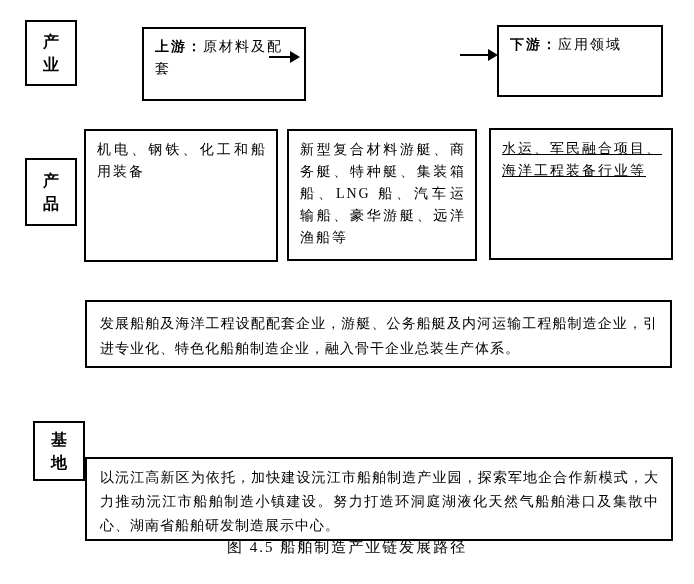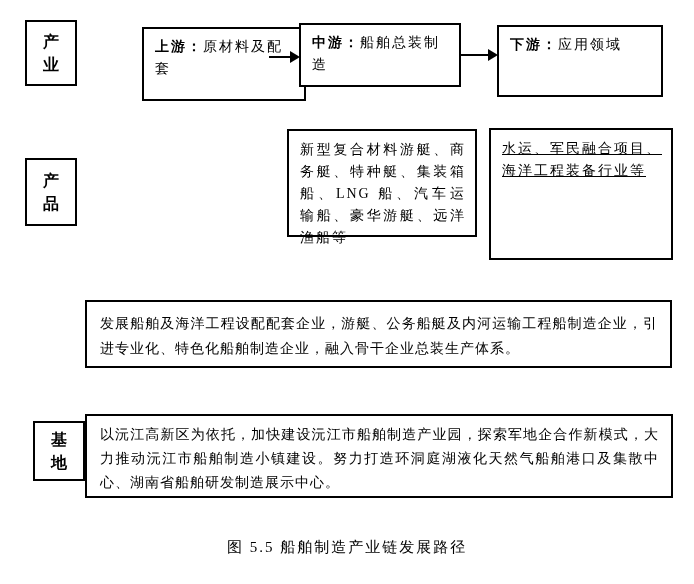--- a/index.html
+++ b/index.html
@@ -44,21 +44,21 @@
     line-height: 22px;
     letter-spacing: 2px;
     text-align: justify;
   }
   .wide-box {
     font-size: 14px;
     letter-spacing: 1px;
     text-align: justify;
   }
   .enterprise-box { padding: 9px 12px 20px 13px; line-height: 25px; }
-  .base-box { padding: 7px 12px 4px 13px; line-height: 24px; }
+  .base-box { padding: 7px 12px 4px 13px; line-height: 24px; margin-top: 43px; }
   .arrow {
     position: absolute;
     display: flex;
     align-items: center;
     height: 14px;
   }
   .arrow-line { flex: 1; height: 2px; background: #000000; }
   .arrow-head {
     width: 0; height: 0;
     border-left: 10px solid #000000;
@@ -85,46 +85,44 @@
 
   <div class="box stage-box" style="left:106px; top:27px; width:164px; height:74px;margin-left:36px;">
     <span class="stage-prefix">上游：</span><span>原材料及配套</span>
   </div>
 
   <div class="arrow" style="left:269px; top:50px; width:31px;">
     <span class="arrow-line"></span>
     <span class="arrow-head"></span>
   </div>
 
-  <div class="box stage-box" style="left:299px; top:23px; width:162px; height:64px;">
-    <span class="stage-prefix">中游：</span><span>船舶总装制造</span>
-  </div>
 
   <div class="arrow" style="left:460px; top:48px; width:38px;">
     <span class="arrow-line"></span>
     <span class="arrow-head"></span>
   </div>
 
   <div class="box stage-box" style="left:497px; top:25px; width:166px; height:72px;">
     <span class="stage-prefix">下游：</span><span>应用领域</span>
   </div>
 
   <div class="box label-box" style="left:25px; top:158px; width:52px; height:68px;">
     <span class="vtext">产品</span>
   </div>
 
+  <div class="box content-box" style="left:84px; top:129px; width:194px; height:133px;">机电、钢铁、化工和船用装备</div>
 
-  <div class="box content-box" style="left:287px; top:129px; width:190px; height:108px;font-family:Liberation Serif, serif;">新型复合材料游艇、商务艇、特种艇、集装箱船、LNG 船、汽车运输船、豪华游艇、远洋渔船等</div>
+  <div class="box content-box" style="left:287px; top:129px; width:190px; height:132px;font-family:Liberation Serif, serif;">新型复合材料游艇、商务艇、特种艇、集装箱船、LNG 船、汽车运输船、豪华游艇、远洋渔船等</div>
 
   <div class="box content-box" style="left:489px; top:128px; width:184px; height:132px;text-decoration:underline;">水运、军民融合项目、海洋工程装备行业等</div>
 
 
   <div class="box wide-box enterprise-box" style="left:85px; top:300px; width:587px; height:68px;">发展船舶及海洋工程设配配套企业，游艇、公务船艇及内河运输工程船制造企业，引进专业化、特色化船舶制造企业，融入骨干企业总装生产体系。</div>
 
   <div class="box label-box" style="left:33px; top:421px; width:52px; height:60px;">
     <span class="vtext">基地</span>
   </div>
 
   <div class="box wide-box base-box" style="left:85px; top:414px; width:588px; height:84px;">以沅江高新区为依托，加快建设沅江市船舶制造产业园，探索军地企合作新模式，大力推动沅江市船舶制造小镇建设。努力打造环洞庭湖液化天然气船舶港口及集散中心、湖南省船舶研发制造展示中心。</div>
 
-  <div class="caption">图 5.5 船舶制造产业链发展路径</div>
+  <div class="caption">图 4.5 船舶制造产业链发展路径</div>
 
 </div>
 
 </body></html>

